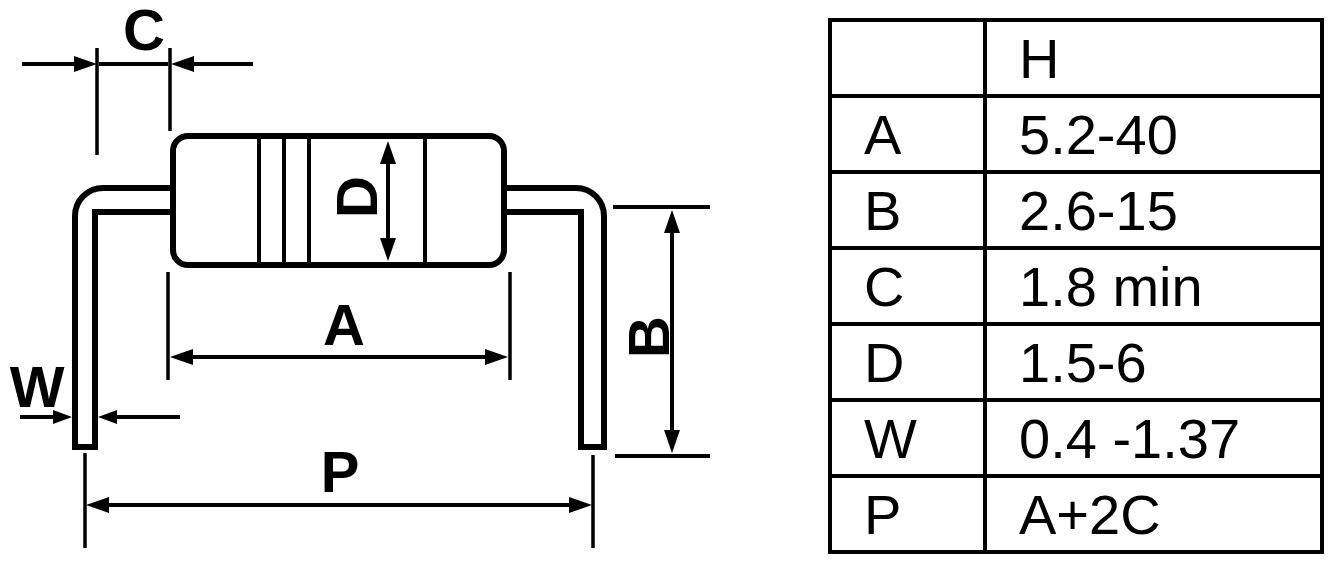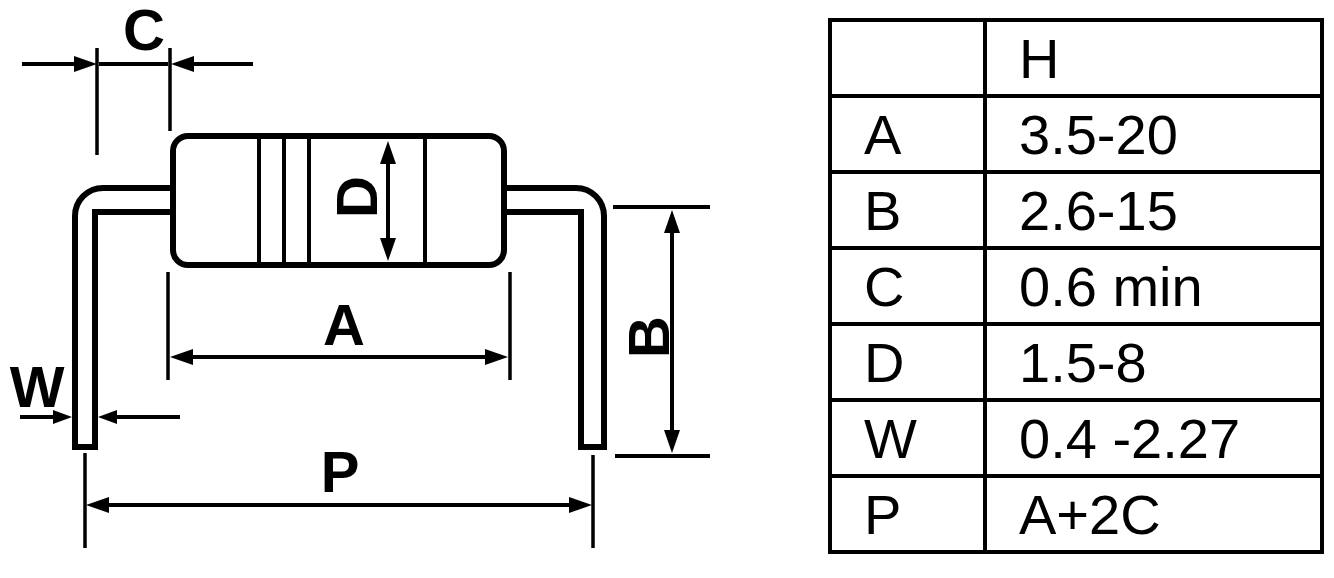--- a/index.html
+++ b/index.html
@@ -134,37 +134,37 @@
         <col class="param-col">
         <col class="value-col">
       </colgroup>
     <tbody>
         <tr>
       <td></td>
       <td>H</td>
     </tr>
     <tr>
       <td>A</td>
-      <td>3.5-20</td>
+      <td>5.2-40</td>
     </tr>
     <tr>
       <td>B</td>
       <td>2.6-15</td>
     </tr>
     <tr>
       <td>C</td>
-      <td>0.6 min</td>
+      <td>1.8 min</td>
     </tr>
     <tr>
       <td>D</td>
-      <td>1.5-8</td>
+      <td>1.5-6</td>
     </tr>
     <tr>
       <td>W</td>
-      <td>0.4 -2.27</td>
+      <td>0.4 -1.37</td>
     </tr>
     <tr>
       <td>P</td>
       <td>A+2C</td>
     </tr>
   </tbody>
     </table>
 
 </div>
 

